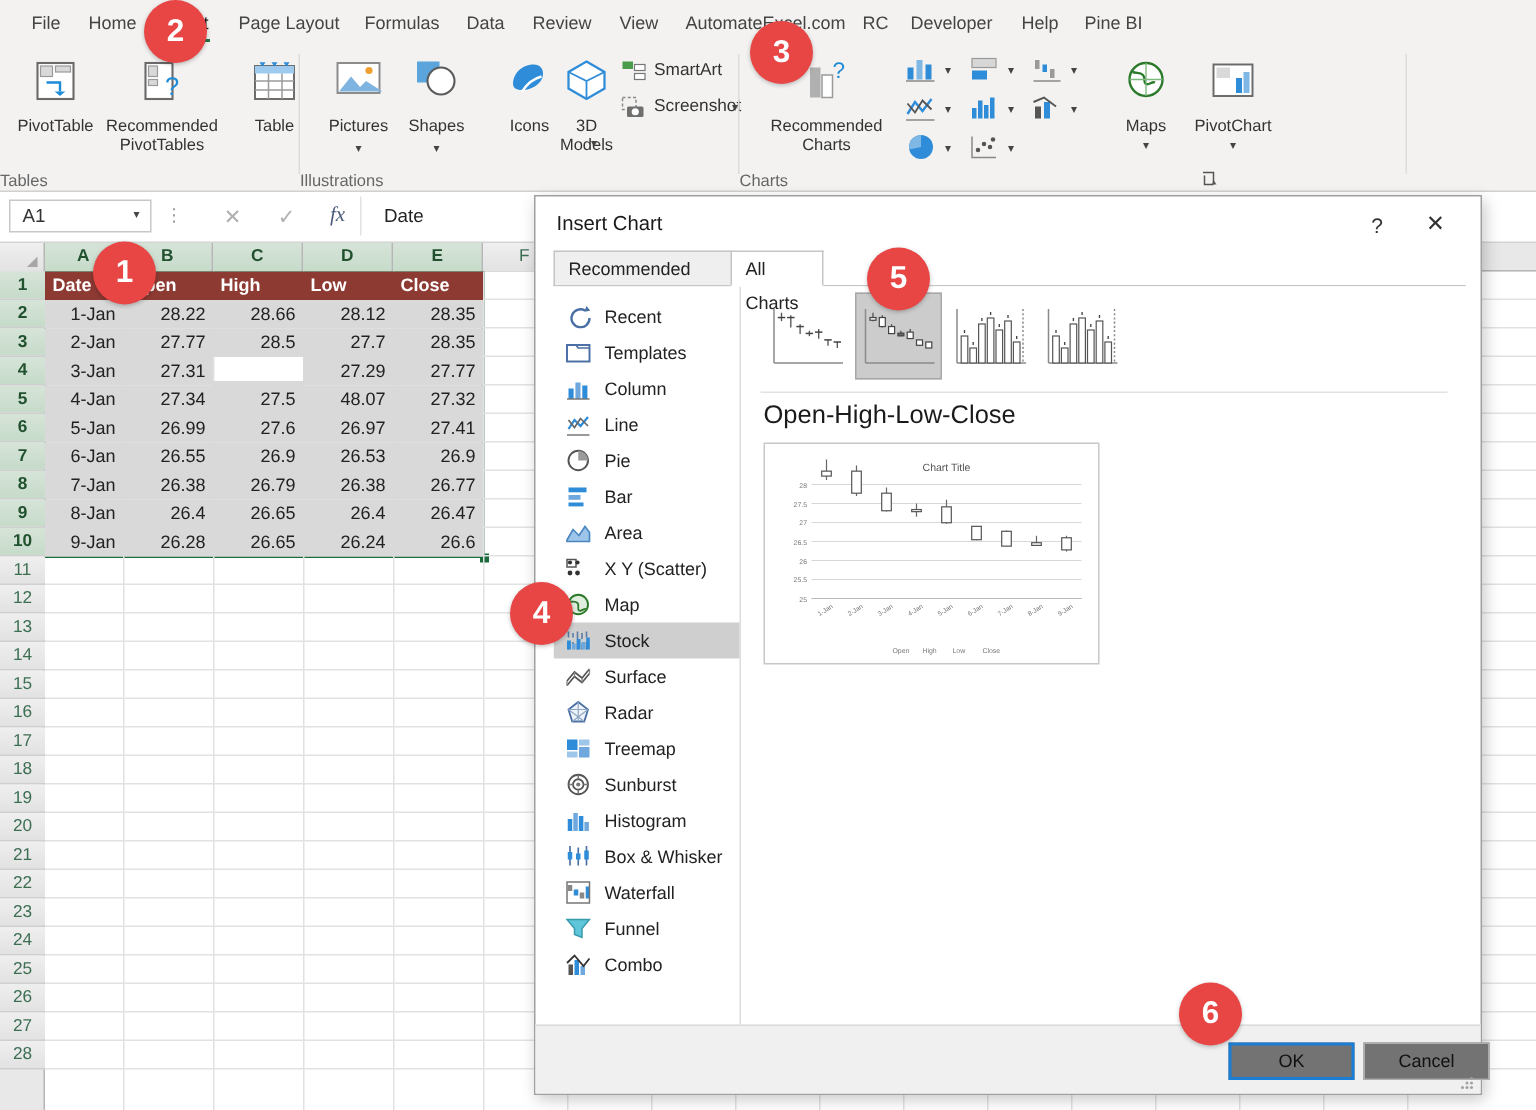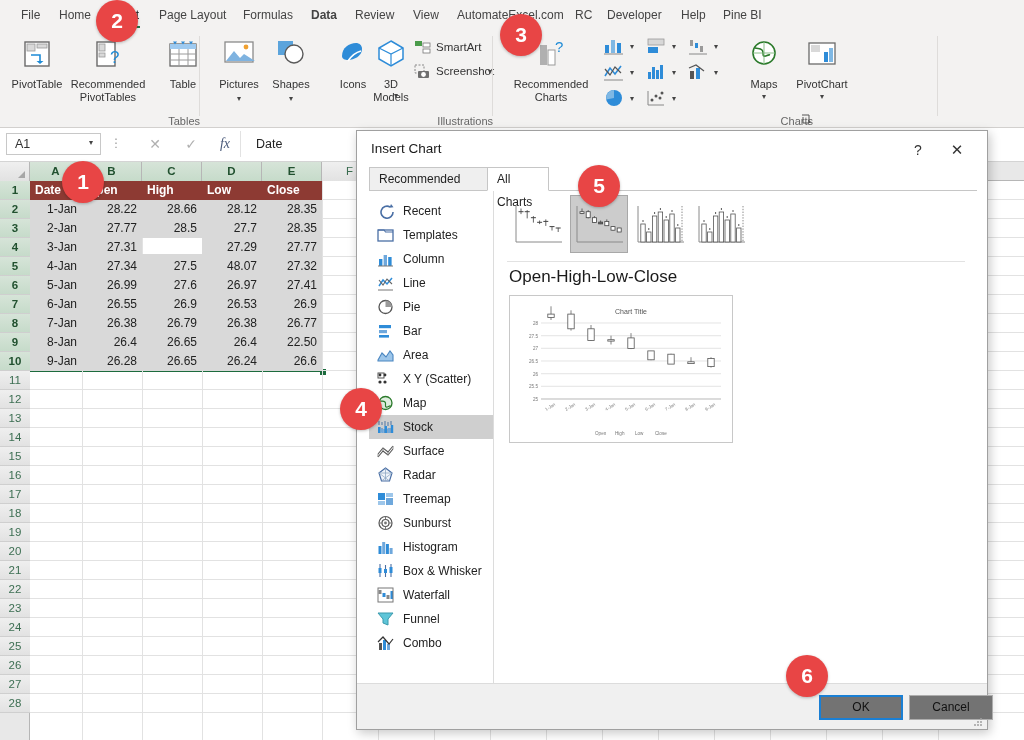--- a/index.html
+++ b/index.html
@@ -15,21 +15,21 @@
   #tabbar { position:absolute; left:0; top:0; width:1024px; height:30px; }
   .tab { position:absolute; top:0; height:30px; line-height:30px; padding:0 9px;
          font-size:12px; color:#444; white-space:nowrap; cursor:default; }
   .tab.active { color:#1a1a1a; }
   .tab.active::after { content:""; position:absolute; left:8px; right:8px; bottom:2px;
                        height:2.5px; background:#217346; }
 
   #ribbon-body { position:absolute; left:0; top:30px; width:1024px; height:98px;
                  background:#f3f2f1; border-bottom:1px solid #d2d0ce; }
   .grp { position:absolute; top:0; height:98px; }
-  .grp-label { position:absolute; bottom:1px; left:0; width:100%; text-align:right;
+  .grp-label { position:absolute; bottom:1px; left:0; width:100%; text-align:left;
                font-size:11px; color:#666; }
   .grp-sep { position:absolute; top:6px; width:1px; height:80px; background:#dedcda; }
 
   .bigbtn { position:absolute; top:4px; width:62px; height:74px; text-align:center; cursor:default; }
   .bigbtn .cap { position:absolute; left:-6px; right:-6px; top:44px; font-size:11px;
                  color:#333; line-height:12.5px; }
   .ico { position:absolute; left:50%; top:4px; transform:translateX(-50%); }
   .caret { font-size:8px; color:#444; }
 
   .smallrow { position:absolute; height:22px; cursor:default; }
@@ -146,21 +146,21 @@
 <body>
 
 <div id="ribbon">
 
   <div id="tabbar">
       <div class="tab" style="left: 12px;">File</div>
       <div class="tab" style="left: 50px;">Home</div>
       <div class="tab active" style="left: 100px;">Insert</div>
       <div class="tab" style="left: 150px;">Page Layout</div>
       <div class="tab" style="left: 234px;">Formulas</div>
-      <div class="tab" style="left: 302px; font-weight: bold;">Data</div>
+      <div class="tab" style="left: 302px;">Data</div>
       <div class="tab" style="left: 346px;">Review</div>
       <div class="tab" style="left: 404px;">View</div>
       <div class="tab" style="left: 448px;">AutomateExcel.com</div>
       <div class="tab" style="left: 566px;">RC</div>
       <div class="tab" style="left: 598px;">Developer</div>
       <div class="tab" style="left: 672px;">Help</div>
       <div class="tab" style="left: 714px;">Pine BI</div>
     </div>
 
   <div id="ribbon-body">
@@ -555,21 +555,21 @@
       <div class="cell body" style="left: 232px; width: 60px; top: 114px;">26.9</div>
       <div class="cell body" style="left: 0px; width: 52px; top: 133px;">7-Jan</div>
       <div class="cell body" style="left: 52px; width: 60px; top: 133px;">26.38</div>
       <div class="cell body" style="left: 112px; width: 60px; top: 133px;">26.79</div>
       <div class="cell body" style="left: 172px; width: 60px; top: 133px;">26.38</div>
       <div class="cell body" style="left: 232px; width: 60px; top: 133px;">26.77</div>
       <div class="cell body" style="left: 0px; width: 52px; top: 152px;">8-Jan</div>
       <div class="cell body" style="left: 52px; width: 60px; top: 152px;">26.4</div>
       <div class="cell body" style="left: 112px; width: 60px; top: 152px;">26.65</div>
       <div class="cell body" style="left: 172px; width: 60px; top: 152px;">26.4</div>
-      <div class="cell body" style="left: 232px; width: 60px; top: 152px;">22.50</div>
+      <div class="cell body" style="left: 232px; width: 60px; top: 152px;">26.47</div>
       <div class="cell body" style="left: 0px; width: 52px; top: 171px;">9-Jan</div>
       <div class="cell body" style="left: 52px; width: 60px; top: 171px;">26.28</div>
       <div class="cell body" style="left: 112px; width: 60px; top: 171px;">26.65</div>
       <div class="cell body" style="left: 172px; width: 60px; top: 171px;">26.24</div>
       <div class="cell body" style="left: 232px; width: 60px; top: 171px;">26.6</div>
     </div>
 </div>
 
 <div id="dialog">
   <div id="dlg-title">Insert Chart</div>

